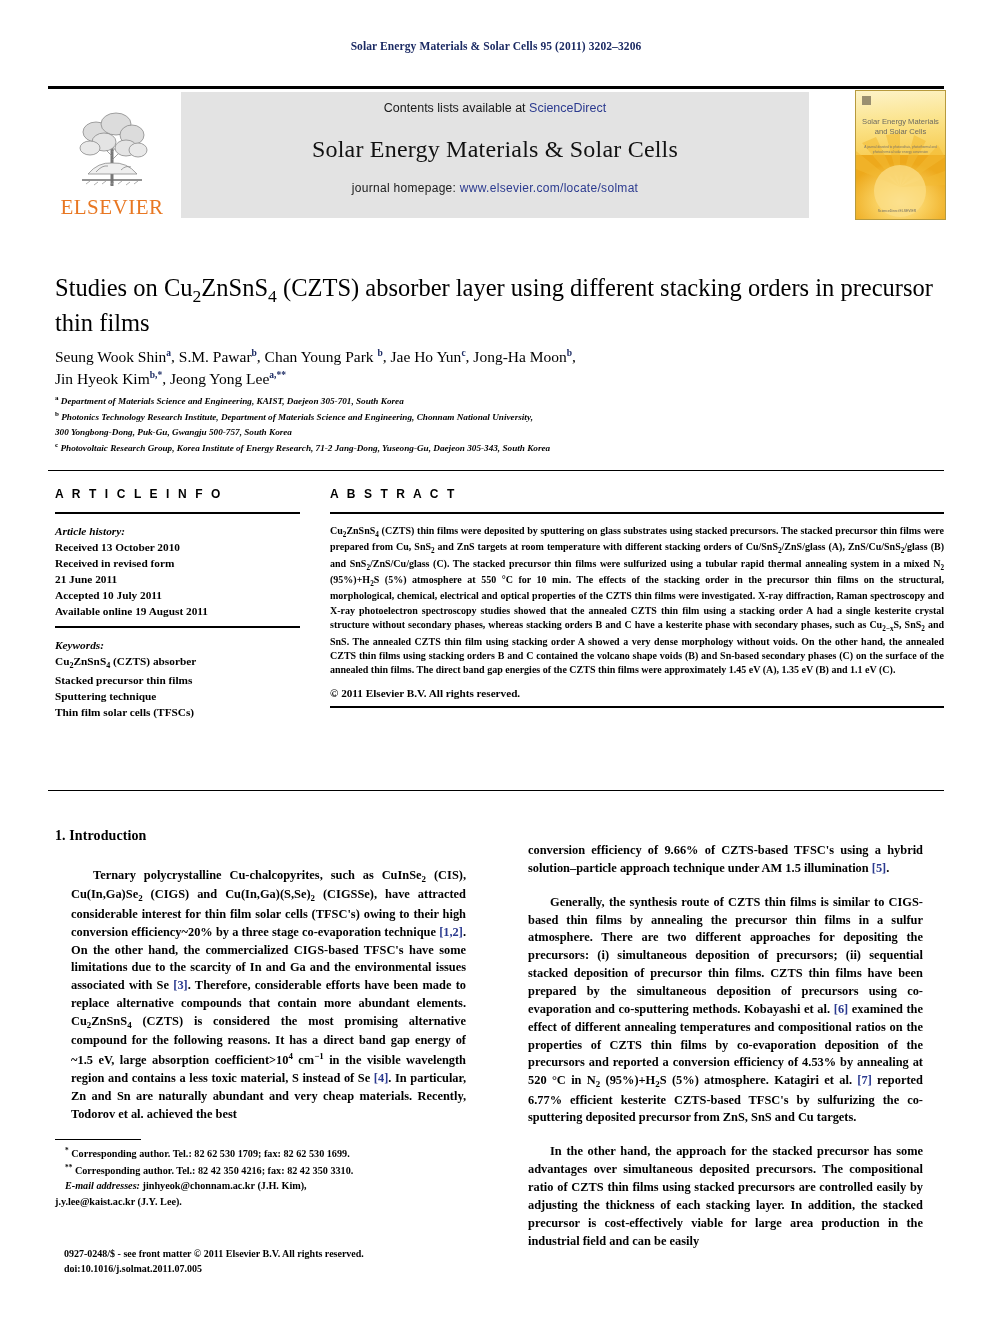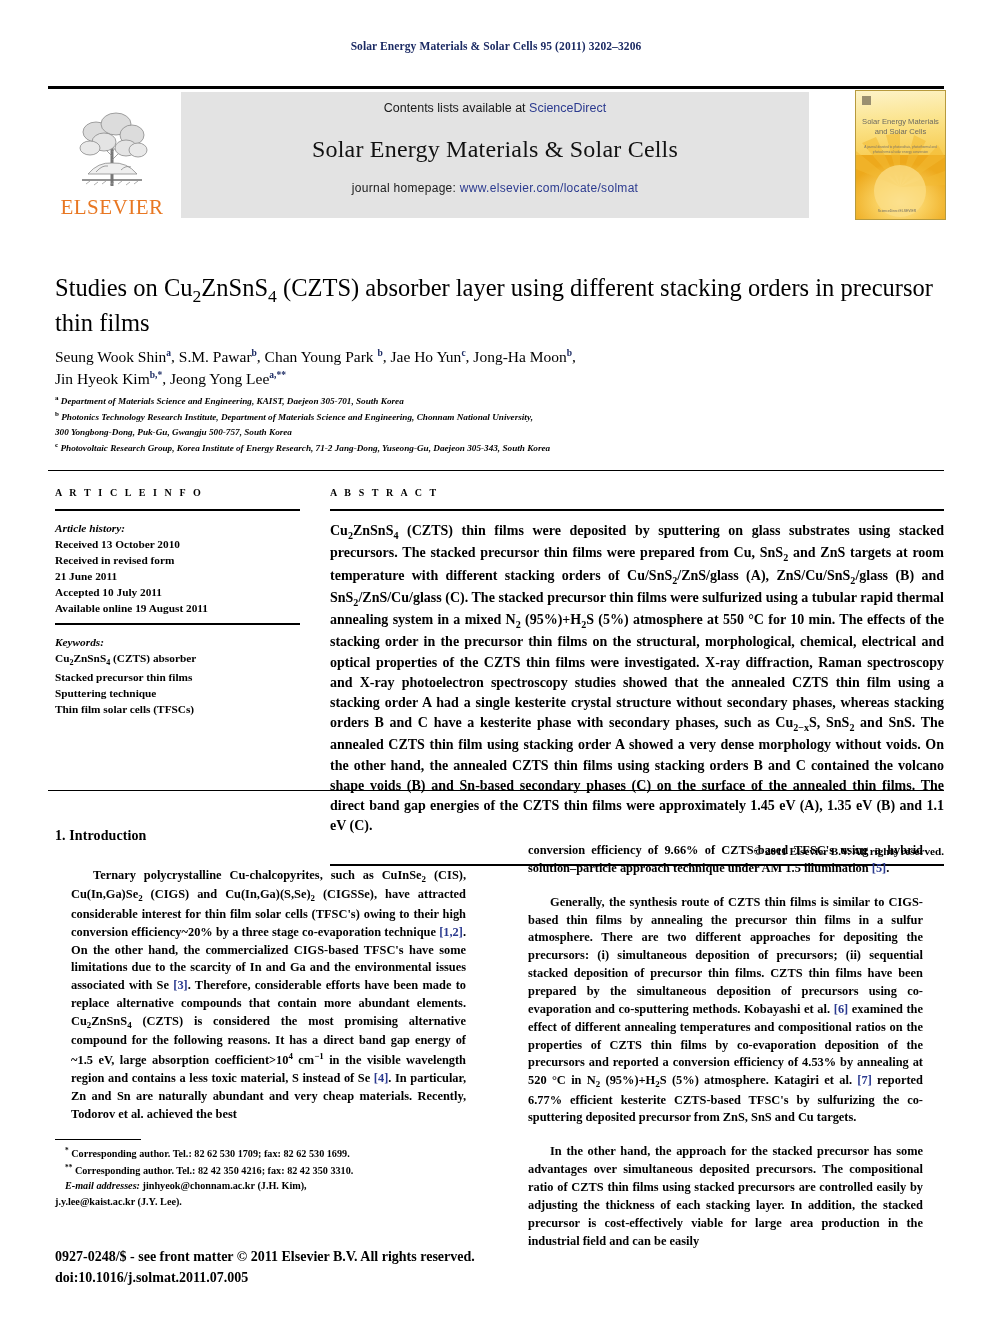--- a/index.html
+++ b/index.html
@@ -105,38 +105,38 @@
     position:absolute;left:55px;top:393px;width:880px;
     font-family:"Liberation Serif", serif;
     font-size:9.2px;font-style:italic;font-weight:bold;line-height:1.62;color:#000;
   }
   .affils sup{font-size:7px;font-style:normal;}
   
   .hr-top{position:absolute;left:48px;top:470px;width:896px;height:1px;background:#000;}
   .info-col{position:absolute;left:55px;top:487px;width:245px;}
   .abs-col{position:absolute;left:330px;top:487px;width:614px;}
   .sechead{
-    font-family:Liberation Serif, serif;
-    font-size:10px;font-weight:bold;letter-spacing:2.6px;color:#000;
+    font-family:Liberation Sans, sans-serif;
+    font-size:12px;font-weight:bold;letter-spacing:2.6px;color:#000;
   }
   .sechead-rule{width:100%;height:2px;background:#000;margin-top:11px;}
   .info-body{
     margin-top:9px;
     font-family:"Liberation Serif", serif;
     font-size:11.3px;line-height:1.42;color:#000;font-weight:bold;
   }
   .info-body .lab{font-style:italic;}
   .info-rule{width:100%;height:1.6px;background:#000;margin:7px 0 8px 0;}
   .abs-body{
     margin-top:10px;
     font-family:"Liberation Serif", serif;
-    font-size:14px;line-height:1.44;text-align:justify;color:#000;font-weight:bold;
+    font-size:10px;line-height:1.44;text-align:justify;color:#000;font-weight:bold;
   }
   .copyline{
-    margin-top:9px;text-align:right;
+    margin-top:9px;text-align:left;
     font-family:"Liberation Serif", serif;
     font-size:11.2px;font-weight:bold;
   }
   .abs-rule-bot{width:100%;height:2px;background:#000;margin-top:7px;}
   .hr-bottom{position:absolute;left:48px;top:790px;width:896px;height:1px;background:#000;}
   
   .col{
     position:absolute;top:826px;width:427px;
     font-family:"Liberation Serif", serif;
     font-size:12.4px;line-height:1.44;text-align:justify;color:#000;font-weight:bold;
@@ -153,23 +153,23 @@
   
   .fn-rule{position:absolute;left:55px;top:1139px;width:86px;height:1px;background:#000;}
   .footnotes{
     position:absolute;left:55px;top:1145px;width:427px;
     font-family:"Liberation Serif", serif;
     font-size:10.2px;line-height:1.5;color:#000;font-weight:bold;
   }
   .footnotes .em{font-style:italic;}
   .fn-ind{padding-left:10px;}
   .imprint{
-    position:absolute;left:55px;top:1246px;width:460px;
-    font-family:"Liberation Serif", serif;
-    font-size:14px;line-height:1.5;color:#000;font-weight:bold;
+    position:absolute;left:64px;top:1246px;width:460px;
+    font-family:"Liberation Serif", serif;
+    font-size:10px;line-height:1.5;color:#000;font-weight:bold;
   }
   sub{font-size:.72em;}
   sup{font-size:.72em;}
 </style>
 </head>
 <body>
 
 <div class="page">
 
   <div class="runhead">Solar Energy Materials &amp; Solar Cells 95 (2011) 3202–3206</div>

